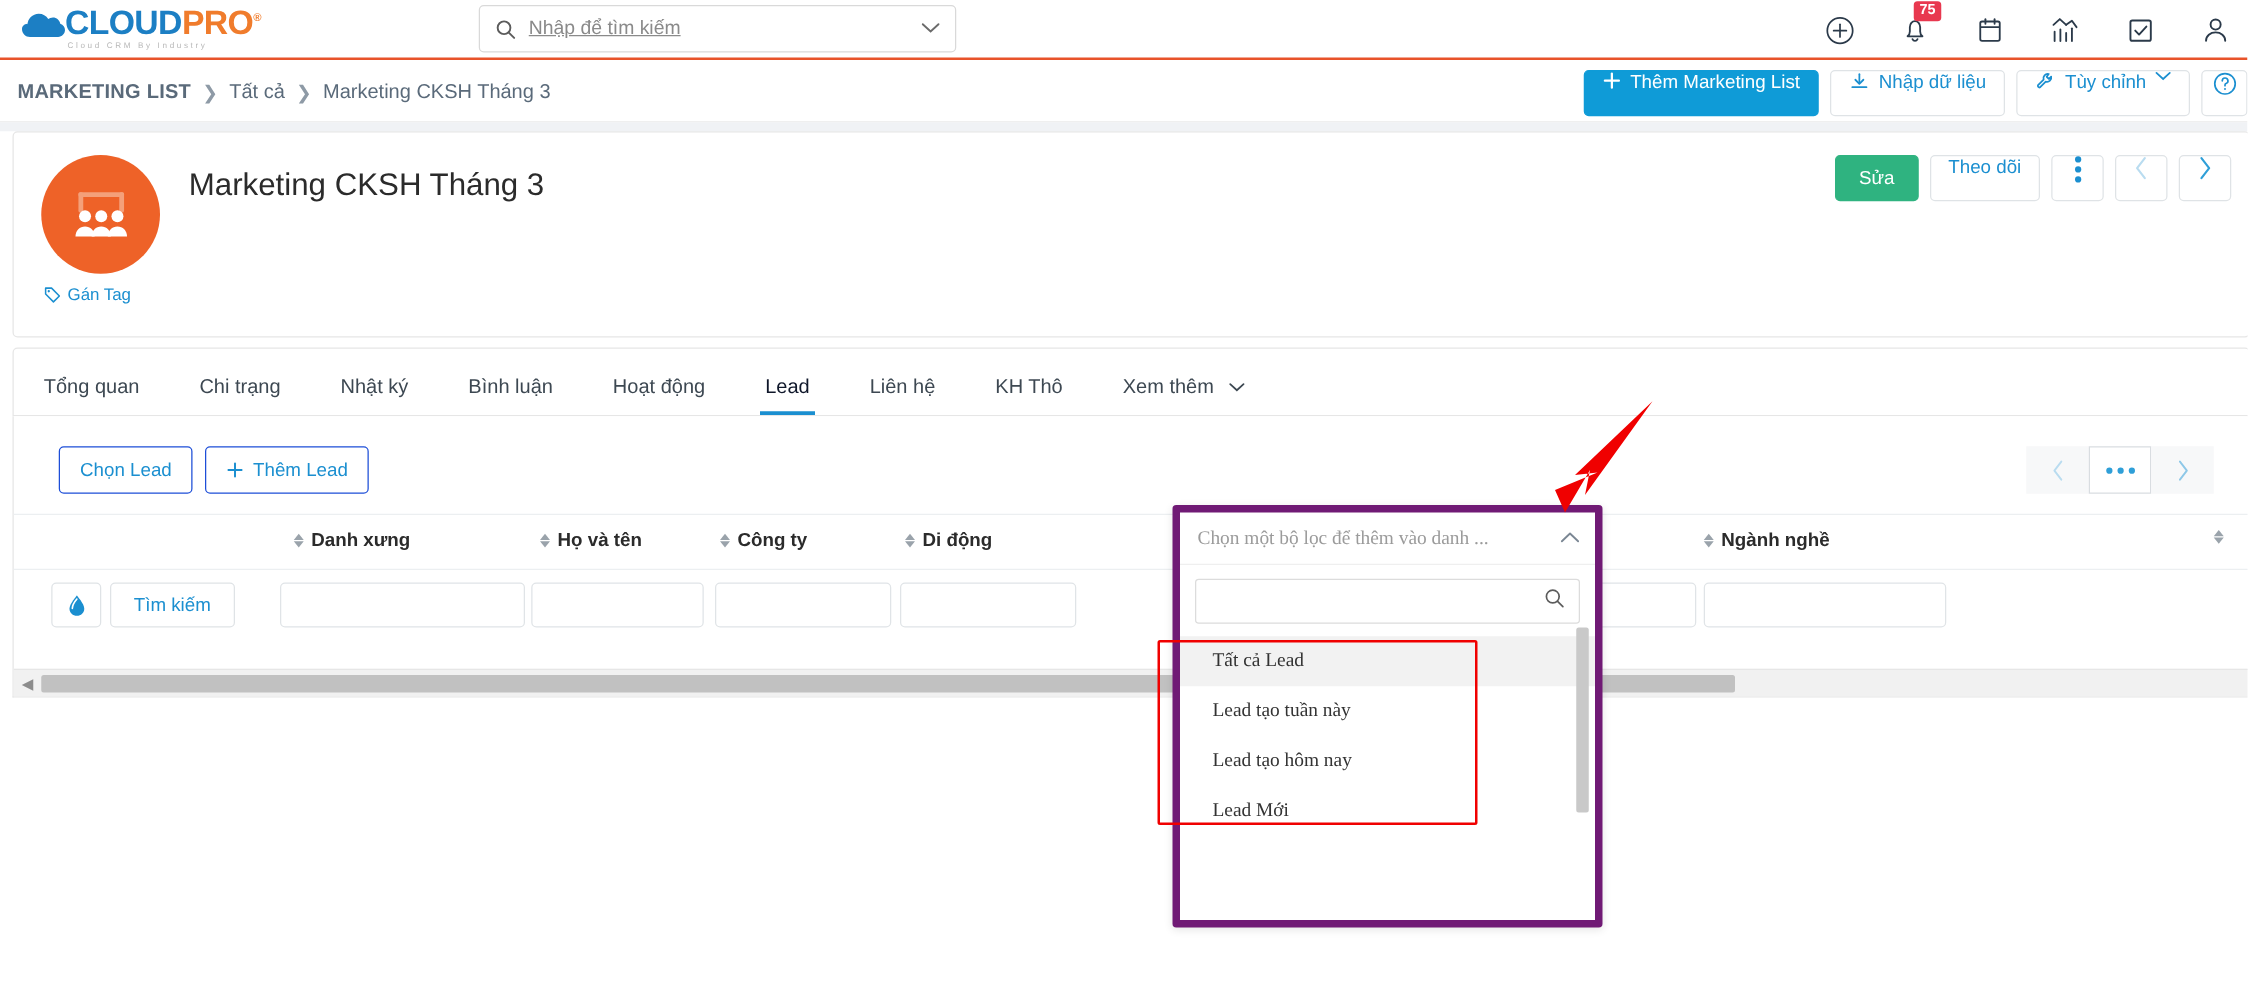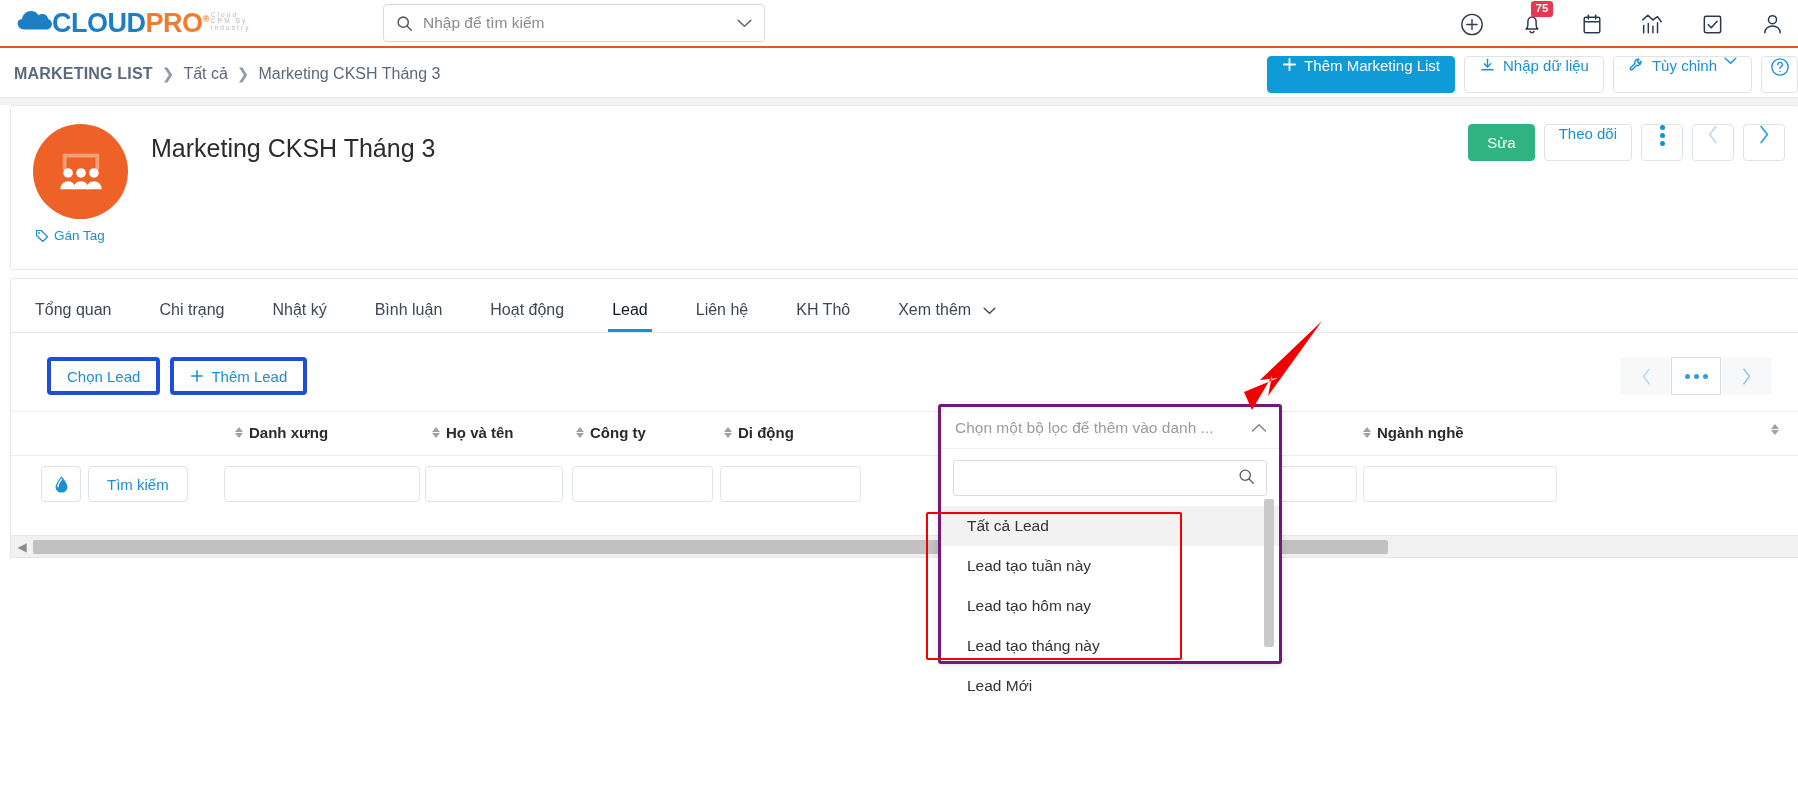--- a/index.html
+++ b/index.html
@@ -14,34 +14,34 @@
   .page { position: relative; width: 1798px; height: 791px; background:#fff; }
 
   
   .topbar {
     position:absolute; left:0; top:0; width:1798px; height:48px;
     background:#fff; border-bottom:2px solid #e8532a;
     display:flex; align-items:center;
   }
   .logo-wrap { display:flex; align-items:center; margin-left:14px; width:200px; }
   .logo-cloud { width:44px; height:30px; position:relative; flex:0 0 auto; margin-right:2px; }
-  .logo-text { display:flex; flex-direction:row; line-height:1; margin-left:-8px;}
+  .logo-text { display:flex; flex-direction:column; line-height:1; margin-left:-8px;}
   .logo-main { font-size:27px; font-weight:bold; letter-spacing:-0.5px; }
   .logo-main .c1 { color:#1c7fc4; }
   .logo-main .c2 { color:#f07c2c; }
   .logo-reg { font-size:9px; color:#f07c2c; vertical-align:super; }
   .logo-tag { font-size:6.5px; color:#b8b8b8; letter-spacing:2.1px; margin-top:2px; margin-left:2px;}
 
   .search-box {
     position:absolute; left:383px; top:4px; width:382px; height:38px;
     border:1px solid #d9d9d9; border-radius:4px; background:#fff;
     display:flex; align-items:center; padding:0 12px;
   }
   .search-box .q { color:#6b6b6b; margin-right:10px; display:flex; }
-  .search-box .ph { color:#8a8a8a; font-size:15.5px; flex:1; }
+  .search-box .ph { color:#8a8a8a; font-size:15.5px; flex:1;text-decoration:underline; }
   .search-box .cv { color:#7a7a7a; }
 
   .top-icons { position:absolute; right:14px; top:0; height:48px; display:flex; align-items:center; gap:36px; }
   .ticon { position:relative; width:24px; height:24px; color:#2b3a4a; display:flex; align-items:center; justify-content:center; cursor:pointer;}
   .badge {
     position:absolute; top:-11px; left:11px;
     background:#e8384f; color:#fff; font-size:11.5px; font-weight:600;
     border-radius:3px; padding:1px 4px 2px; line-height:1.1; min-width:22px; text-align:center;
   }
 
@@ -103,21 +103,21 @@
   }
   .tab .cv { margin-left:7px; color:#3d4852; }
 
   
   .panel {
     position:absolute; left:10px; top:333px; width:1790px; height:225px;
     background:#fff; border:1px solid #e6e6e6; border-top:none;
   }
   .panel-actions { position:absolute; left:36px; top:24px; display:flex; gap:10px; }
   .btn-sm { height:38px; border-radius:4px; display:inline-flex; align-items:center; gap:7px;
-            padding:0 16px; font-size:15px; cursor:pointer; background:#fff; color:#1b8fd0; border:4px solid #1d4ed8;}
+            padding:0 16px; font-size:15px; cursor:pointer; background:#fff; color:#1b8fd0; border:1px solid #1d4ed8;}
   .pager { position:absolute; right:28px; top:24px; display:flex; }
   .pager .pb {
     width:50px; height:38px; display:flex; align-items:center; justify-content:center;
     background:#f7f8f9; border:1px solid transparent; color:#8ec8e8; cursor:pointer; font-size:19px;
   }
   .pager .pb.mid { background:#fff; border:1px solid #d9dde1; }
   .pager .pb.mid .d3 { display:flex; gap:4px; }
   .pager .pb.mid .d3 i { width:5px; height:5px; border-radius:50%; background:#2f9fd8; display:block; }
 
   
@@ -148,23 +148,23 @@
   }
   .hscroll {
     position:absolute; left:0; bottom:0; width:1790px; height:22px;
     background:#f1f1f1; border-top:1px solid #e6e6e6; display:flex; align-items:center;
   }
   .hscroll .arrow-l { width:22px; text-align:center; color:#8c8c8c; font-size:12px; }
   .hscroll .thumb { height:14px; background:#c1c1c1; border-radius:2px; }
 
   
   .dd {
-    position:absolute; left:938px; top:404px; width:344px; height:260px;
-    background:#fff; border:3px solid #701a75; border-radius:3px;
-    box-shadow:0 2px 7px rgba(0,0,0,0.10); z-index:30;
+    position:absolute; left:938px; top:404px; width:344px; height:338px;
+    background:#fff; border:6px solid #701a75; border-radius:3px;
+    box-shadow:0 2px 7px rgba(0,0,0,0.10); z-index:30;font-family:Liberation Serif, serif;
   }
   .dd-header {
     height:42px; display:flex; align-items:center; justify-content:space-between;
     padding:0 12px 0 14px; border-bottom:1px solid #efefef;
   }
   .dd-ph { color:#9b9b9b; font-size:15.5px; }
   .dd-search {
     margin:11px 12px 0 12px; height:36px; border:1px solid #dcdcdc; border-radius:3px;
     display:flex; align-items:center; justify-content:flex-end; padding:0 11px; background:#fff;
   }
@@ -507,23 +507,20 @@
       <div class="dd-opt sel">
           <span>Tất cả Lead</span>
         </div>
       <div class="dd-opt">
           <span>Lead tạo tuần này</span>
         </div>
       <div class="dd-opt">
           <span>Lead tạo hôm nay</span>
         </div>
       <div class="dd-opt">
-          <span>Lead tạo tháng này</span>
-        </div>
-      <div class="dd-opt">
           <span>Lead Mới</span>
         </div>
     </div>
     <div class="dd-thumb"></div>
   </div>
 
   <div class="hl-box"></div>
   <svg class="arrow-anno" width="90" height="105" viewBox="0 0 90 105">
     <path d="M84 3 L30 78 L34 58 L14 92 L6 74 L40 60 L22 62 Z" fill="#f00000"></path>
   </svg>

